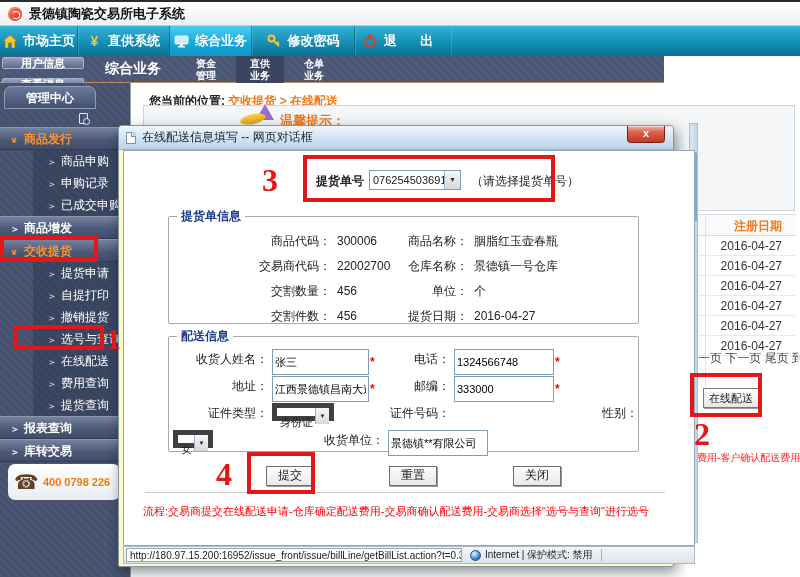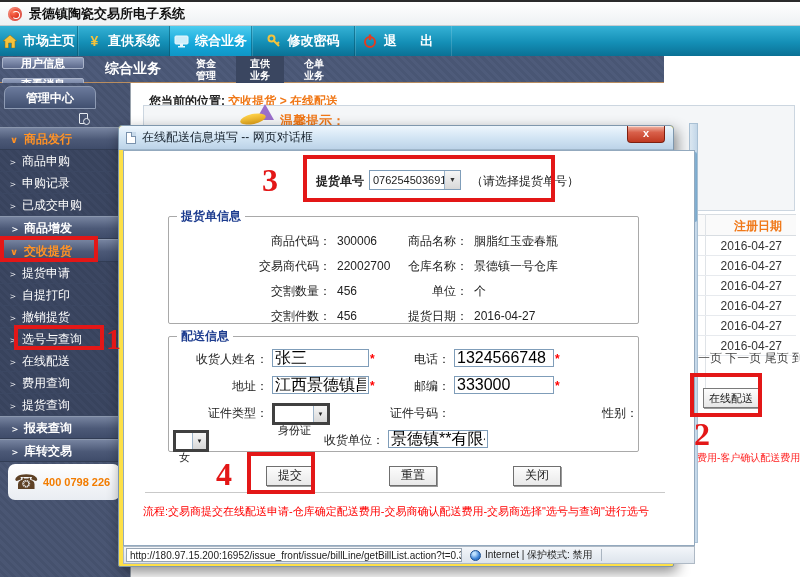--- a/index.html
+++ b/index.html
@@ -50,22 +50,22 @@
     background:linear-gradient(#6b7a9c,#415070); border:1px solid #8d9ab3; border-radius:7px 7px 0 0; }
   .note-ic { position:absolute; left:79px; top:30px; width:9px; height:11px;
     border:1px solid #e8ecf2; border-radius:1px; }
   .note-ic:after{ content:""; position:absolute; right:-3px; bottom:-2px; width:5px; height:5px;
     border:1px solid #e8ecf2; border-radius:50%; background:#45516d; }
   .menu { position:absolute; left:0; top:44px; width:130px; }
   .m-group { height:23px; line-height:23px; padding-left:10px; color:#fff; font-weight:bold;
     background:linear-gradient(#76839f,#4c5977 55%,#3f4c6a);
     border-top:1px solid #8b97ad; border-bottom:1px solid #323d55; }
   .m-group.accent { color:#ff9226; }
-  .m-item { height:22px; line-height:22px; padding-left:8px; color:#fff;
-    border-bottom:1px solid #3b4762; background:rgba(20,28,48,.25); }
+  .m-item { height:22px; line-height:22px; padding-left:14px; color:#fff;
+    border-bottom:1px solid #3b4762; background:rgba(20,28,48,.25);margin-left:33px; }
   .arr { display:inline-block; width:14px; font-size:10px; transform:scaleY(.9); }
   .phonecard { position:absolute; left:8px; top:381px; width:112px; height:36px;
     background:linear-gradient(#ffffff,#e9edf2); border-radius:7px; display:flex;
     align-items:center; gap:4px; padding-left:6px; }
   .phone-ic { font-size:20px; color:#5f4226; line-height:20px; }
   .phone-num { color:#f27c00; font-weight:bold; font-size:11px; }
 
   
   .main { position:absolute; left:130px; top:83px; width:670px; height:494px;
     background:#fff; border-left:1px solid #9aa3ad; }
@@ -90,21 +90,21 @@
     background:linear-gradient(#fdfdfd,#e7e7e7); border:1px solid #7a7a7a;
     box-shadow:1px 1px 0 #9b9b9b; font-size:11px; text-align:center; line-height:18px; }
   .bg-rednote { position:absolute; left:566px; top:368px; color:#ff1e1e; font-size:10px; white-space:nowrap; }
   .bg-scroll { position:absolute; left:558px; top:40px; width:9px; height:420px;
     background:linear-gradient(90deg,#dce8f2,#c2d6e8); border:1px solid #a9c0d4; }
   .bg-scroll .thumb { position:absolute; left:0; top:28px; width:7px; height:70px;
     background:linear-gradient(90deg,#9fc4e0,#7aa9cc); border-radius:2px; }
 
   
   .dialog { position:absolute; left:118px; top:125px; width:556px; height:442px;
-    background:#fde047; border:1px solid #7f97ad; border-radius:4px 4px 2px 2px;
+    background:#fef9c3; border:1px solid #7f97ad; border-radius:4px 4px 2px 2px;
     box-shadow:3px 5px 14px rgba(0,0,0,.45); }
   .dlg-title { position:absolute; left:0; top:0; width:100%; height:24px;
     background:linear-gradient(#eef6fd,#d3e5f4 50%,#bcd3e8); border-bottom:1px solid #9fb6ca;
     border-radius:4px 4px 0 0; display:flex; align-items:center; }
   .doc-ic { width:10px; height:12px; background:#fff; border:1px solid #7a92ad; margin:0 6px 0 7px;
     position:relative; }
   .doc-ic:after { content:""; position:absolute; right:-1px; top:-1px; width:4px; height:4px;
     background:#c8daea; border-left:1px solid #7a92ad; border-bottom:1px solid #7a92ad; }
   .dlg-title-text { color:#16212c; font-size:12px; }
   .dlg-close { position:absolute; right:8px; top:0; width:38px; height:17px;
@@ -135,25 +135,25 @@
   fieldset { position:absolute; left:49px; width:471px; border:1px solid #a9a9a9; border-radius:2px; }
   fieldset legend { color:#1d3c8f; font-weight:bold; font-size:12px; margin-left:8px; padding:0 4px; }
   .fs1 { top:82px; height:116px; }
   .fs2 { top:202px; height:124px; }
   .grid1 { display:grid; grid-template-columns:162px 72px 65px 1fr; row-gap:4px; padding-top:6px; }
   .grid1 .lab { text-align:right; height:21px; line-height:21px; }
   .grid1 .val { padding-left:6px; height:21px; line-height:21px; }
   .grid2 { display:grid; grid-template-columns:99px 116px 66px 1fr; row-gap:7px; padding-top:4px; }
   .grid2 .lab { text-align:right; height:20px; line-height:20px; }
   .grid2 .ctl { padding-left:4px; height:20px; position:relative; }
-  .grid2 input { width:97px; height:18px; border:1px solid #7f9db9; font-size:16px; padding:4px 2px;
+  .grid2 input { width:97px; height:18px; border:1px solid #7f9db9; font-size:11px; padding:12px 2px;
     font-family:inherit; }
   .grid2 .wide input { width:100px; }
-  .grid2 .sel { display:inline-block; height:18px; border:3px solid #404040; background:#fff;
-    font-size:11px; line-height:16px; padding:16px 16px 0 3px; position:relative; }
+  .grid2 .sel { display:inline-block; height:18px; border:5px solid #404040; background:#fff;
+    font-size:11px; line-height:16px; padding:6px 16px 0 3px; position:relative; }
   .grid2 .sel i { position:absolute; right:0; top:0; width:14px; height:16px; font-style:normal;
     background:linear-gradient(#f6f6f6,#d8d8d8); border-left:1px solid #9db4c9;
     font-size:6px; text-align:center; line-height:16px; }
   .req { color:#ff0000; font-weight:bold; margin-left:1px; }
   .dlg-btn { position:absolute; top:340px; width:48px; height:20px; text-align:center; line-height:18px;
     background:linear-gradient(#fcfcfc,#e9e9e9); border:1px solid #6f6f6f; box-shadow:1px 1px 0 #9a9a9a;
     font-size:12px;font-family:Liberation Mono, monospace; }
   .btn-sep { position:absolute; left:26px; top:366px; width:520px; height:1px; background:#c9c9c9; }
   .wf-note { position:absolute; left:0; top:378px; width:100%; text-align:center;
     color:#ff0000; font-size:11px; }

